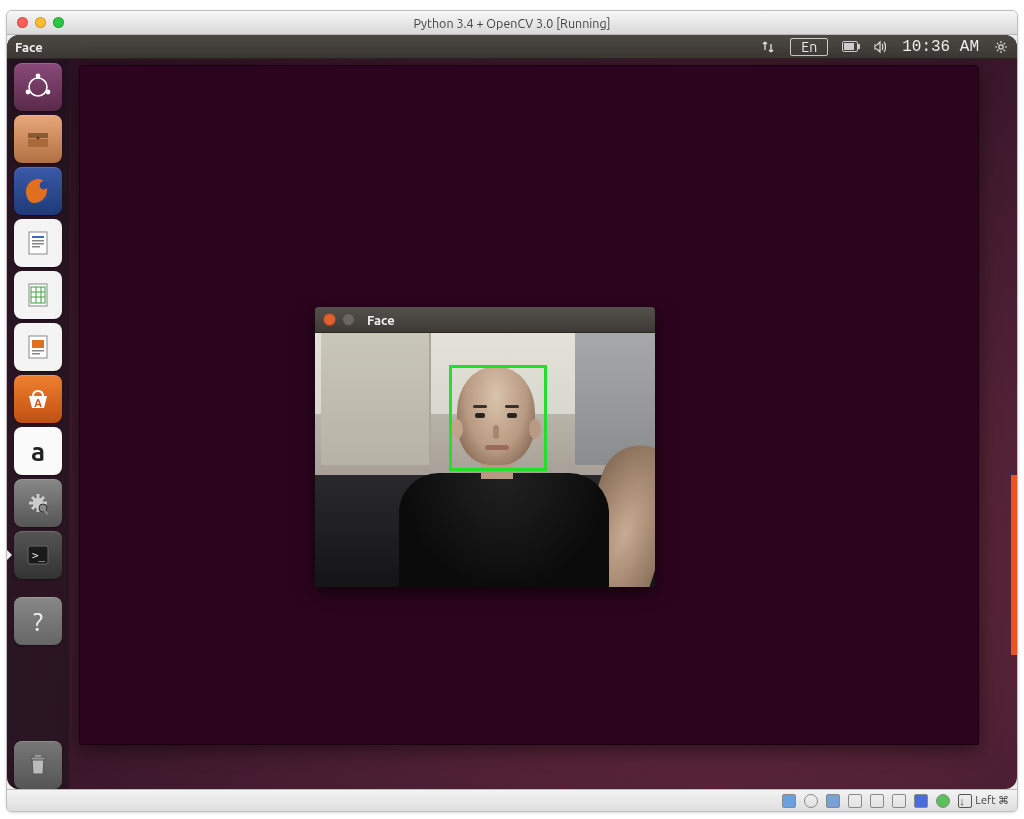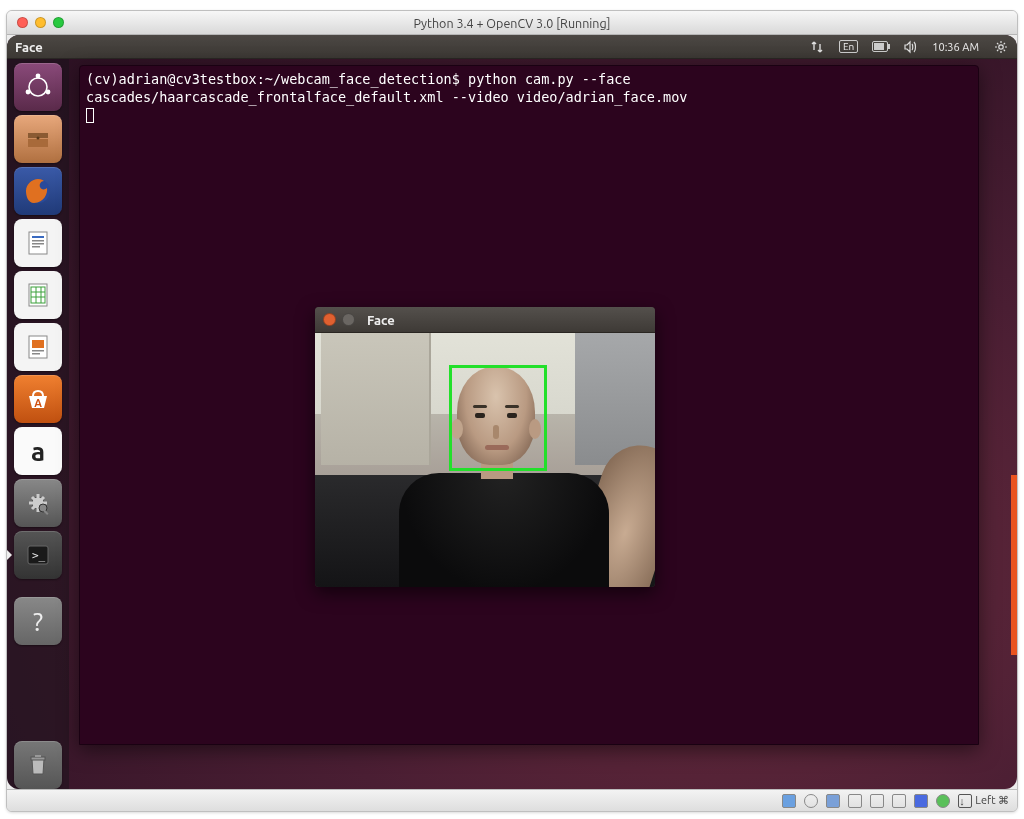--- a/index.html
+++ b/index.html
@@ -60,22 +60,22 @@
     color: #eee;
     display: flex;
     align-items: center;
     font-size: 13px;
     padding: 0 8px;
     border-bottom: 1px solid #2a2724;
   }
   .topbar-left { flex:0 0 auto; font-weight:bold; }
   .topbar-right { margin-left:auto; display:flex; align-items:center; gap:14px; }
   .tb-icon { width:16px; height:16px; display:inline-flex; align-items:center; justify-content:center; color:#ddd; font-size:12px;}
-  .tb-text { font-size:11px; color:#eee; }
-  .en-box { border:1px solid #ccc; border-radius:2px; font-size:10px; padding:0 3px; color:#eee;}
+  .tb-text { font-size:16px; color:#eee;font-family:Liberation Mono, monospace; }
+  .en-box { border:1px solid #ccc; border-radius:2px; font-size:14px; padding:0 10px; color:#eee;}
   .battery { width:22px; height:11px; border:1px solid #ccc; border-radius:2px; position:relative;}
   .battery::after{content:"";position:absolute;right:-3px;top:2px;width:2px;height:5px;background:#ccc;}
   .battery-fill{position:absolute;left:1px;top:1px;bottom:1px;width:70%;background:#ccc;}
   
   .launcher {
     position: absolute;
     left:0; top:24px; bottom:0;
     width:62px;
     background: rgba(30,20,30,0.55);
     padding-top:4px;
@@ -338,22 +338,20 @@
       <div class="launch-item li-trash">
         <svg width="28" height="28" viewBox="0 0 28 28">
             <path d="M8 8h12l-1 15H9z" fill="#bbb" stroke="#555"></path>
             <rect x="7" y="6" width="14" height="3" fill="#999" stroke="#555"></rect>
             <rect x="11" y="4" width="6" height="2" fill="#999"></rect>
           </svg>
       </div>
     </div>
 
     <div class="terminal-window">
-      <div class="term-body"><span class="term-prompt">(cv)adrian@cv3testbox:~/webcam_face_detection$</span> <span>python cam.py --face cascades/haarcascade_frontalface_default.xml --video video/adrian_face.mov</span>
-<span class="term-cursor"></span></div>
     </div>
 
     <div class="face-window">
       <div class="face-titlebar">
         <div class="term-btn term-close"></div>
         <div class="term-btn term-min"></div>
         <span class="face-title">Face</span>
       </div>
       <div class="face-view">
         <div class="door"></div>

